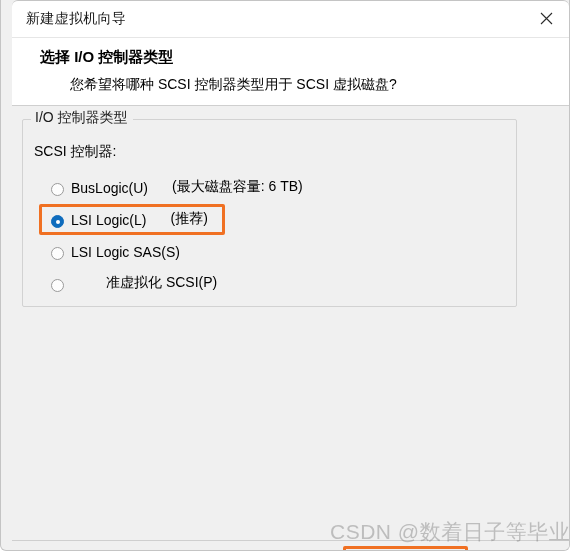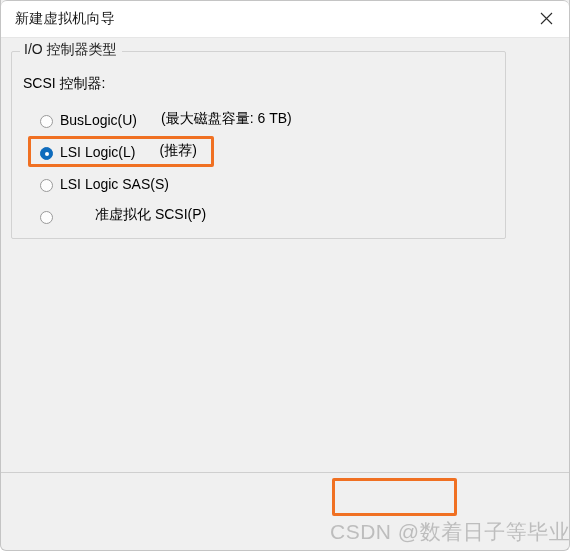--- a/index.html
+++ b/index.html
@@ -17,20 +17,21 @@
   #window {
     position: relative;
     width: 570px;
     height: 551px;
     box-sizing: border-box;
     background: #f0f0f0;
     border: 1px solid #c4c4c4;
     border-top: none;
     border-radius: 0 0 6px 6px;
     overflow: hidden;
+    padding-left: 11px;
   }
 
   
   #titlebar {
     position: relative;
     height: 36px;
     background: #ffffff;
     border-bottom: 1px solid #e6e6e6;
     border-top: 1px solid #c4c4c4;
     border-radius: 6px 6px 0 0;
@@ -217,20 +218,24 @@
     <div id="title-text">新建虚拟机向导</div>
     <div id="close-btn">
       <span>
         <svg width="13" height="13" viewBox="0 0 13 13">
           <path d="M1,1 L12,12 M12,1 L1,12" stroke="#2b2b2b" stroke-width="1.1" fill="none"></path>
         </svg>
       </span>
     </div>
   </div>
 
+  <div id="header">
+    <div id="header-title">选择 I/O 控制器类型</div>
+    <div id="header-sub">您希望将哪种 SCSI 控制器类型用于 SCSI 虚拟磁盘?</div>
+  </div>
 
   <div id="body-area">
 
     <div id="groupbox">
       <div id="groupbox-legend">I/O 控制器类型</div>
       <div id="scsi-label">SCSI 控制器:</div>
 
       <div class="radio-row" style="top:54px;">
         <span class="radio-mark"></span>
         <span class="radio-label">BusLogic(U)</span>

